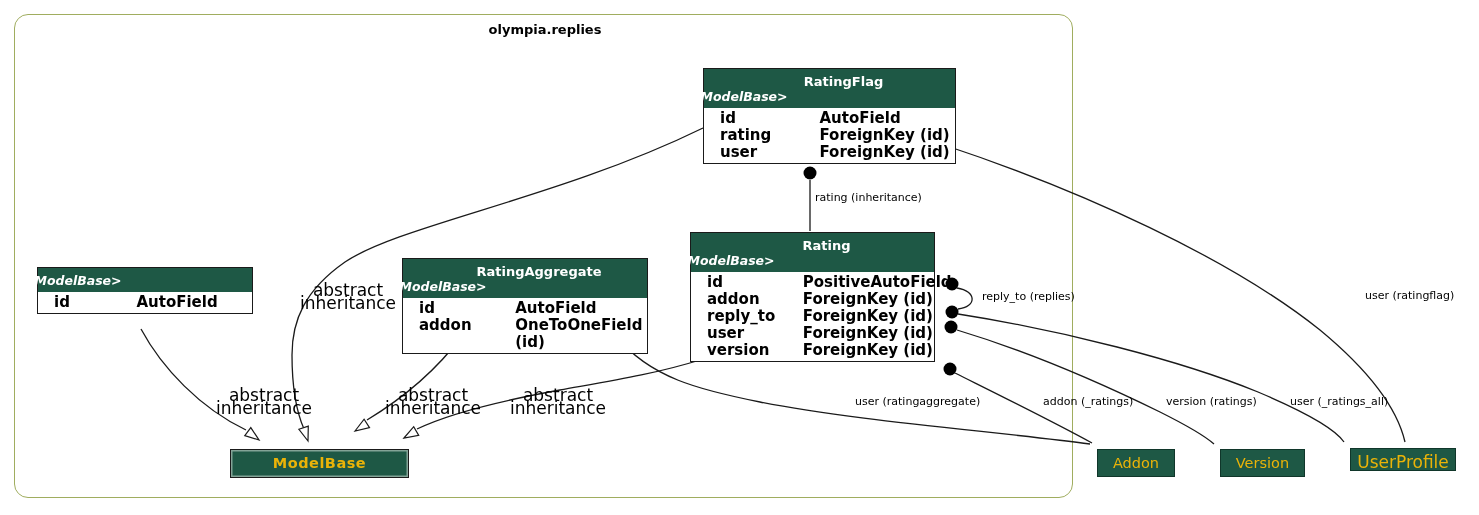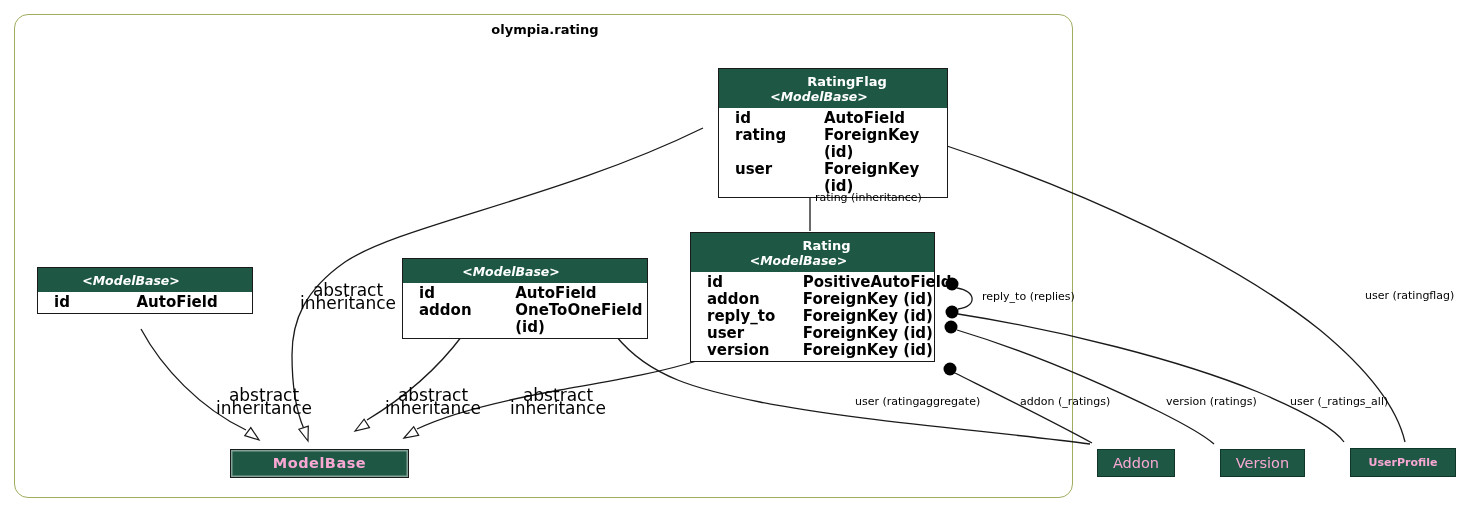--- a/index.html
+++ b/index.html
@@ -20,63 +20,63 @@
   
   .model{
     position:absolute;background:#fff;border:1.4px solid #1a1a1a;
     box-sizing:border-box;
   }
   .model-header{
     background:#1e5845;color:#fff;padding:5px 0 4px 0;line-height:15px;
     border-bottom:2px solid #fff;
   }
   .model-title{font-weight:bold;font-size:13px;text-align:center;transform:translateX(14px);}
-  .model-base{font-weight:bold;font-style:italic;font-size:12.5px;text-align:center;transform:translateX(-14px);}
+  .model-base{font-weight:bold;font-style:italic;font-size:12.5px;transform:translateX(-14px);}
   .field-row{display:flex;line-height:17px;font-size:15px;font-weight:bold;}
   .field-name{flex:0 0 46%;padding-left:16px;box-sizing:border-box;}
   .field-type{flex:1;}
   .model-rows{padding-bottom:2px;}
   #model-deniedratingword{left:37px;top:267px;width:216px;}
   #model-ratingaggregate{left:402px;top:258px;width:246px;}
-  #model-ratingflag{left:703px;top:68px;width:230px;margin-left:15px;}
+  #model-ratingflag{left:703px;top:68px;width:253px;}
   #model-rating{left:690px;top:232px;width:245px;}
   
   .gnode{
-    position:absolute;background:#1e5845;color:#f9a8d4;text-align:center;
+    position:absolute;background:#1e5845;color:#eab308;text-align:center;
     border:1px solid #10362a;box-sizing:border-box;
   }
   #node-modelbase{
     left:230px;top:449px;width:179px;height:29px;line-height:27px;
     font-weight:bold;font-size:14.5px;letter-spacing:0.5px;border:1.4px solid #1a1a1a;
     box-shadow:inset 0 0 0 1.5px rgba(215,228,218,0.55);
   }
   #node-addon{left:1097px;top:449px;width:78px;height:28px;line-height:26px;font-size:14.5px;}
   #node-version{left:1220px;top:449px;width:85px;height:28px;line-height:26px;font-size:14.5px;}
-  #node-userprofile{left:1350px;top:448px;width:106px;height:29px;line-height:27px;font-size:11px;font-weight:bold;}
+  #node-userprofile{left:1350px;top:448px;width:106px;height:23px;line-height:27px;font-size:17px;}
   
   .edge-label{
     position:absolute;font-size:11px;line-height:13px;white-space:nowrap;
   }
   .inherit-label{
     position:absolute;font-size:17px;line-height:13px;text-align:center;
     white-space:pre-line;transform:translate(-50%,-50%);
   }
   
   #edges{position:absolute;left:0;top:0;width:1479px;height:515px;pointer-events:none;}
   #edges path{fill:none;stroke:#1a1a1a;stroke-width:1.3;}
   #edges circle{fill:#000;stroke:none;}
   #edges polygon{fill:#fff;stroke:#1a1a1a;stroke-width:1.2;}
 </style>
 </head>
 <body>
 
 <div id="stage">
 
   <div class="cluster"></div>
-  <div class="cluster-title">olympia.rating</div>
+  <div class="cluster-title">olympia.replies</div>
 
   <svg id="edges" viewBox="0 0 1479 515">
 
     <path d="M141,329 C162,368 200,408 246,430"></path>
     <polygon points="259,440 244.8,435.6 250.8,427.6"></polygon>
 
     <path d="M703,128 C560,198 400,225 345,262 C305,290 292,320 292,355 C292,390 297,413 304,429"></path>
     <polygon points="308,441 298.9,429.3 308.3,426.1"></polygon>
 
     <path d="M462,336 C435,372 400,400 367,420"></path>
@@ -113,20 +113,21 @@
     <div class="model-rows">
       <div class="field-row">
         <span class="field-name">id</span>
         <span class="field-type">AutoField</span>
       </div>
     </div>
   </div>
 
   <div class="model" id="model-ratingaggregate">
     <div class="model-header">
+      <div class="model-title">RatingAggregate</div>
       <div class="model-base">&lt;ModelBase&gt;</div>
     </div>
     <div class="model-rows">
       <div class="field-row">
         <span class="field-name">id</span>
         <span class="field-type">AutoField</span>
       </div>
       <div class="field-row">
         <span class="field-name">addon</span>
         <span class="field-type">OneToOneField (id)</span>
@@ -185,21 +186,21 @@
   </div>
 
   <div class="gnode" id="node-modelbase">ModelBase</div>
   <div class="gnode" id="node-addon">Addon</div>
   <div class="gnode" id="node-version">Version</div>
   <div class="gnode" id="node-userprofile">UserProfile</div>
 
   <div class="edge-label" style="left:815px;top:191px;">rating (inheritance)</div>
   <div class="edge-label" style="left:972px;top:290px;padding-left:10px;">reply_to (replies)</div>
   <div class="edge-label" style="left:855px;top:395px;">user (ratingaggregate)</div>
-  <div class="edge-label" style="left:1020px;top:395px;text-align:right;">addon (_ratings)</div>
+  <div class="edge-label" style="left:1043px;top:395px;text-align:right;">addon (_ratings)</div>
   <div class="edge-label" style="left:1166px;top:395px;text-align:center;">version (ratings)</div>
   <div class="edge-label" style="left:1290px;top:395px;">user (_ratings_all)</div>
   <div class="edge-label" style="left:1365px;top:289px;">user (ratingflag)</div>
 
   <div class="inherit-label" style="left:264px;top:402px;">abstract
 inheritance</div>
   <div class="inherit-label" style="left:348px;top:297px;">abstract
 inheritance</div>
   <div class="inherit-label" style="left:433px;top:402px;">abstract
 inheritance</div>

